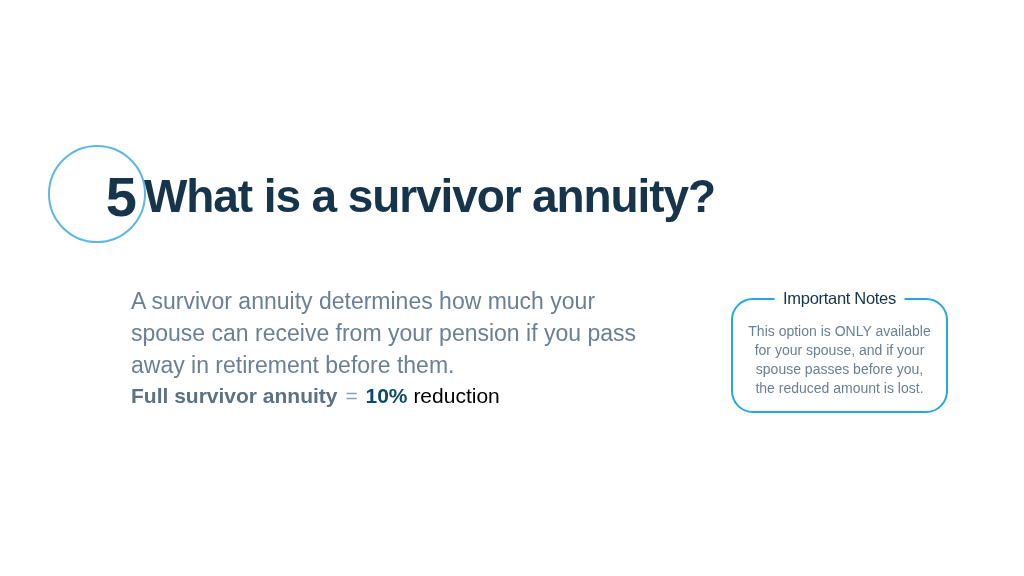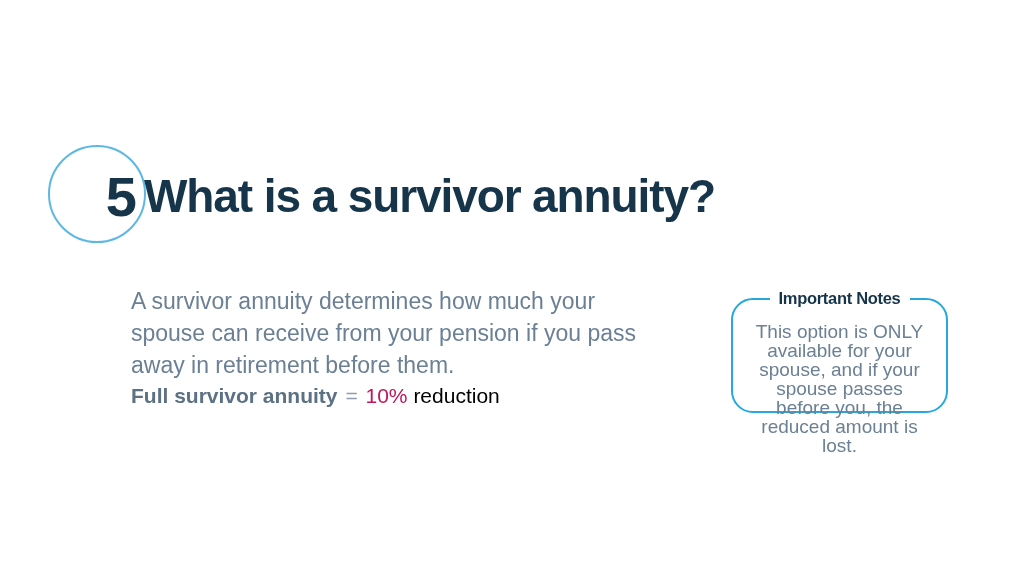--- a/index.html
+++ b/index.html
@@ -101,22 +101,22 @@
     font-weight: 700;
     color: #5c7183;
     text-align: right;
   }
   .option-equals {
     font-weight: 400;
     color: #8d9ead;
     padding: 0 2px;
   }
   .option-value {
-    font-weight: 400;
-    color: #be185d;
+    font-weight: 700;
+    color: #0c4a6e;
   }
   .option-suffix {
     font-weight: 400;
     color: #000000;
   }
 
   
   .notes-card {
     position: absolute;
     left: 731px;
@@ -128,30 +128,30 @@
     border-radius: 22px;
   }
   .notes-title {
     position: absolute;
     left: 50%;
     top: -12px;
     transform: translateX(-50%);
     background: #ffffff;
     padding: 0 9px;
     font-size: 16.5px;
-    font-weight: 700;
+    font-weight: 400;
     color: #16344a;
     letter-spacing: -0.3px;
     white-space: nowrap;
     line-height: 1.3;
   }
   .notes-body {
     padding: 22px 14px 0 14px;
     text-align: center;
-    font-size: 19px;
+    font-size: 14px;
     line-height: 19px;
     color: #6b8094;
     font-weight: 400;
   }
 </style>
 </head>
 <body>
 
 <div class="slide">
 

